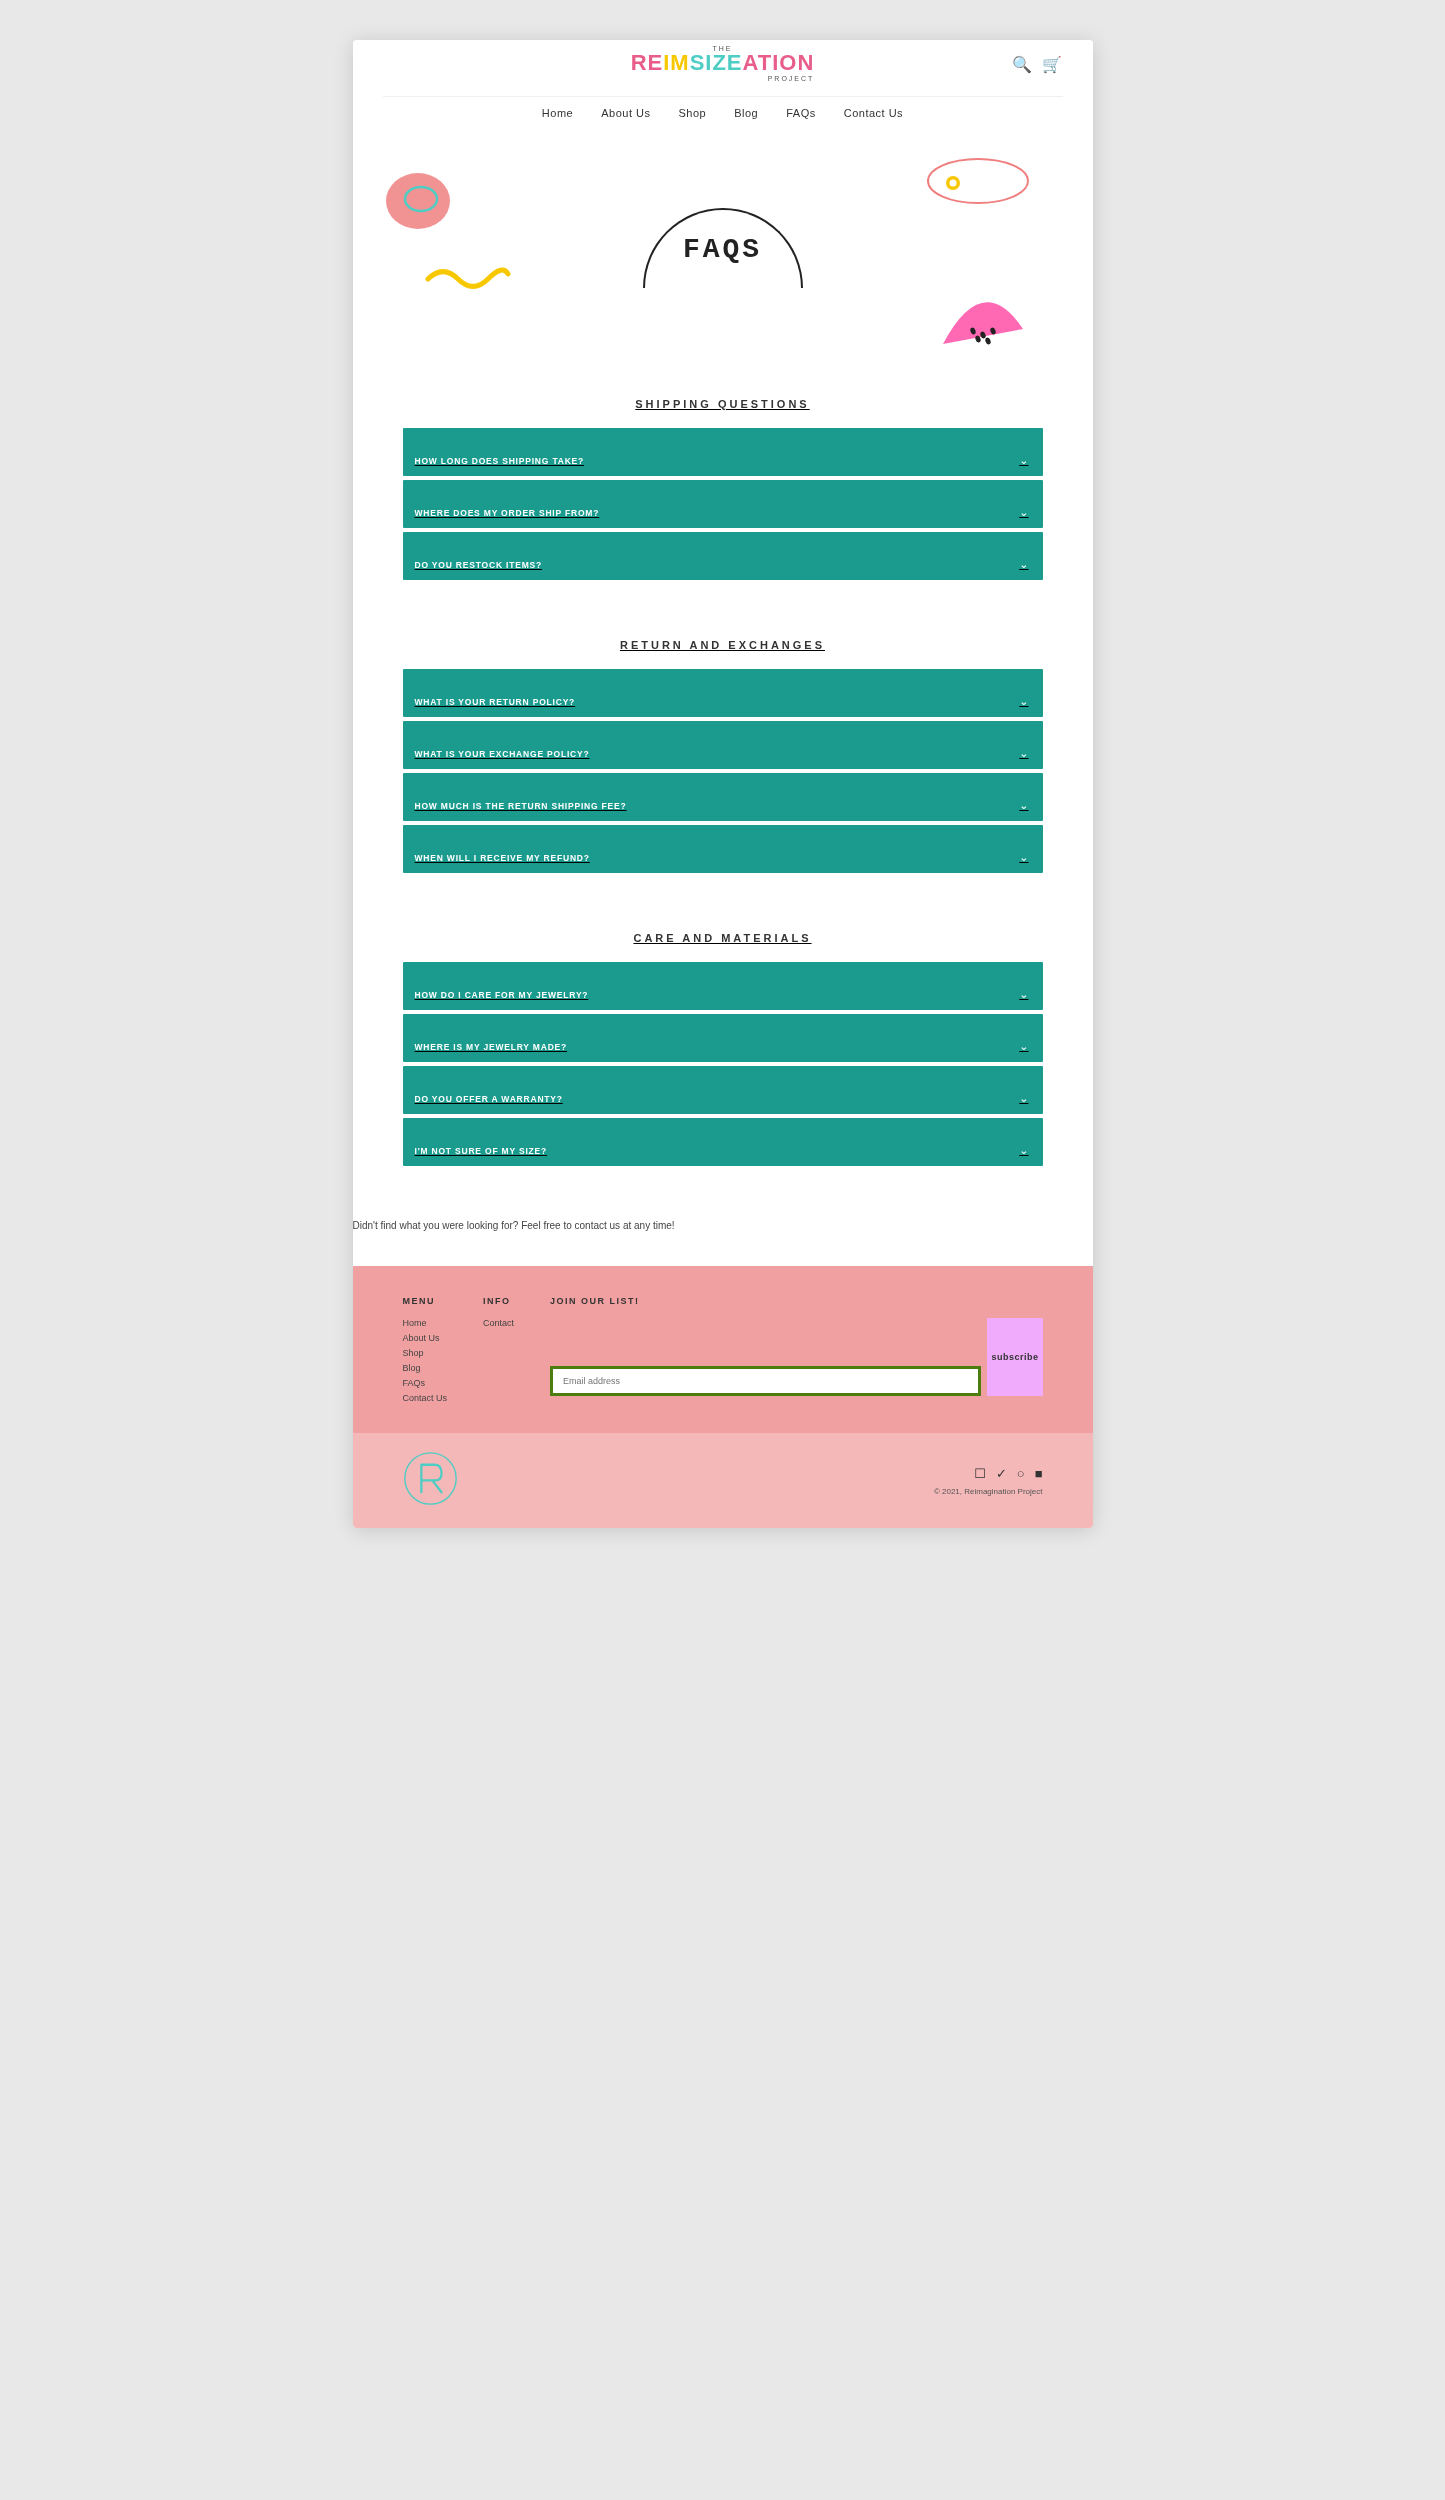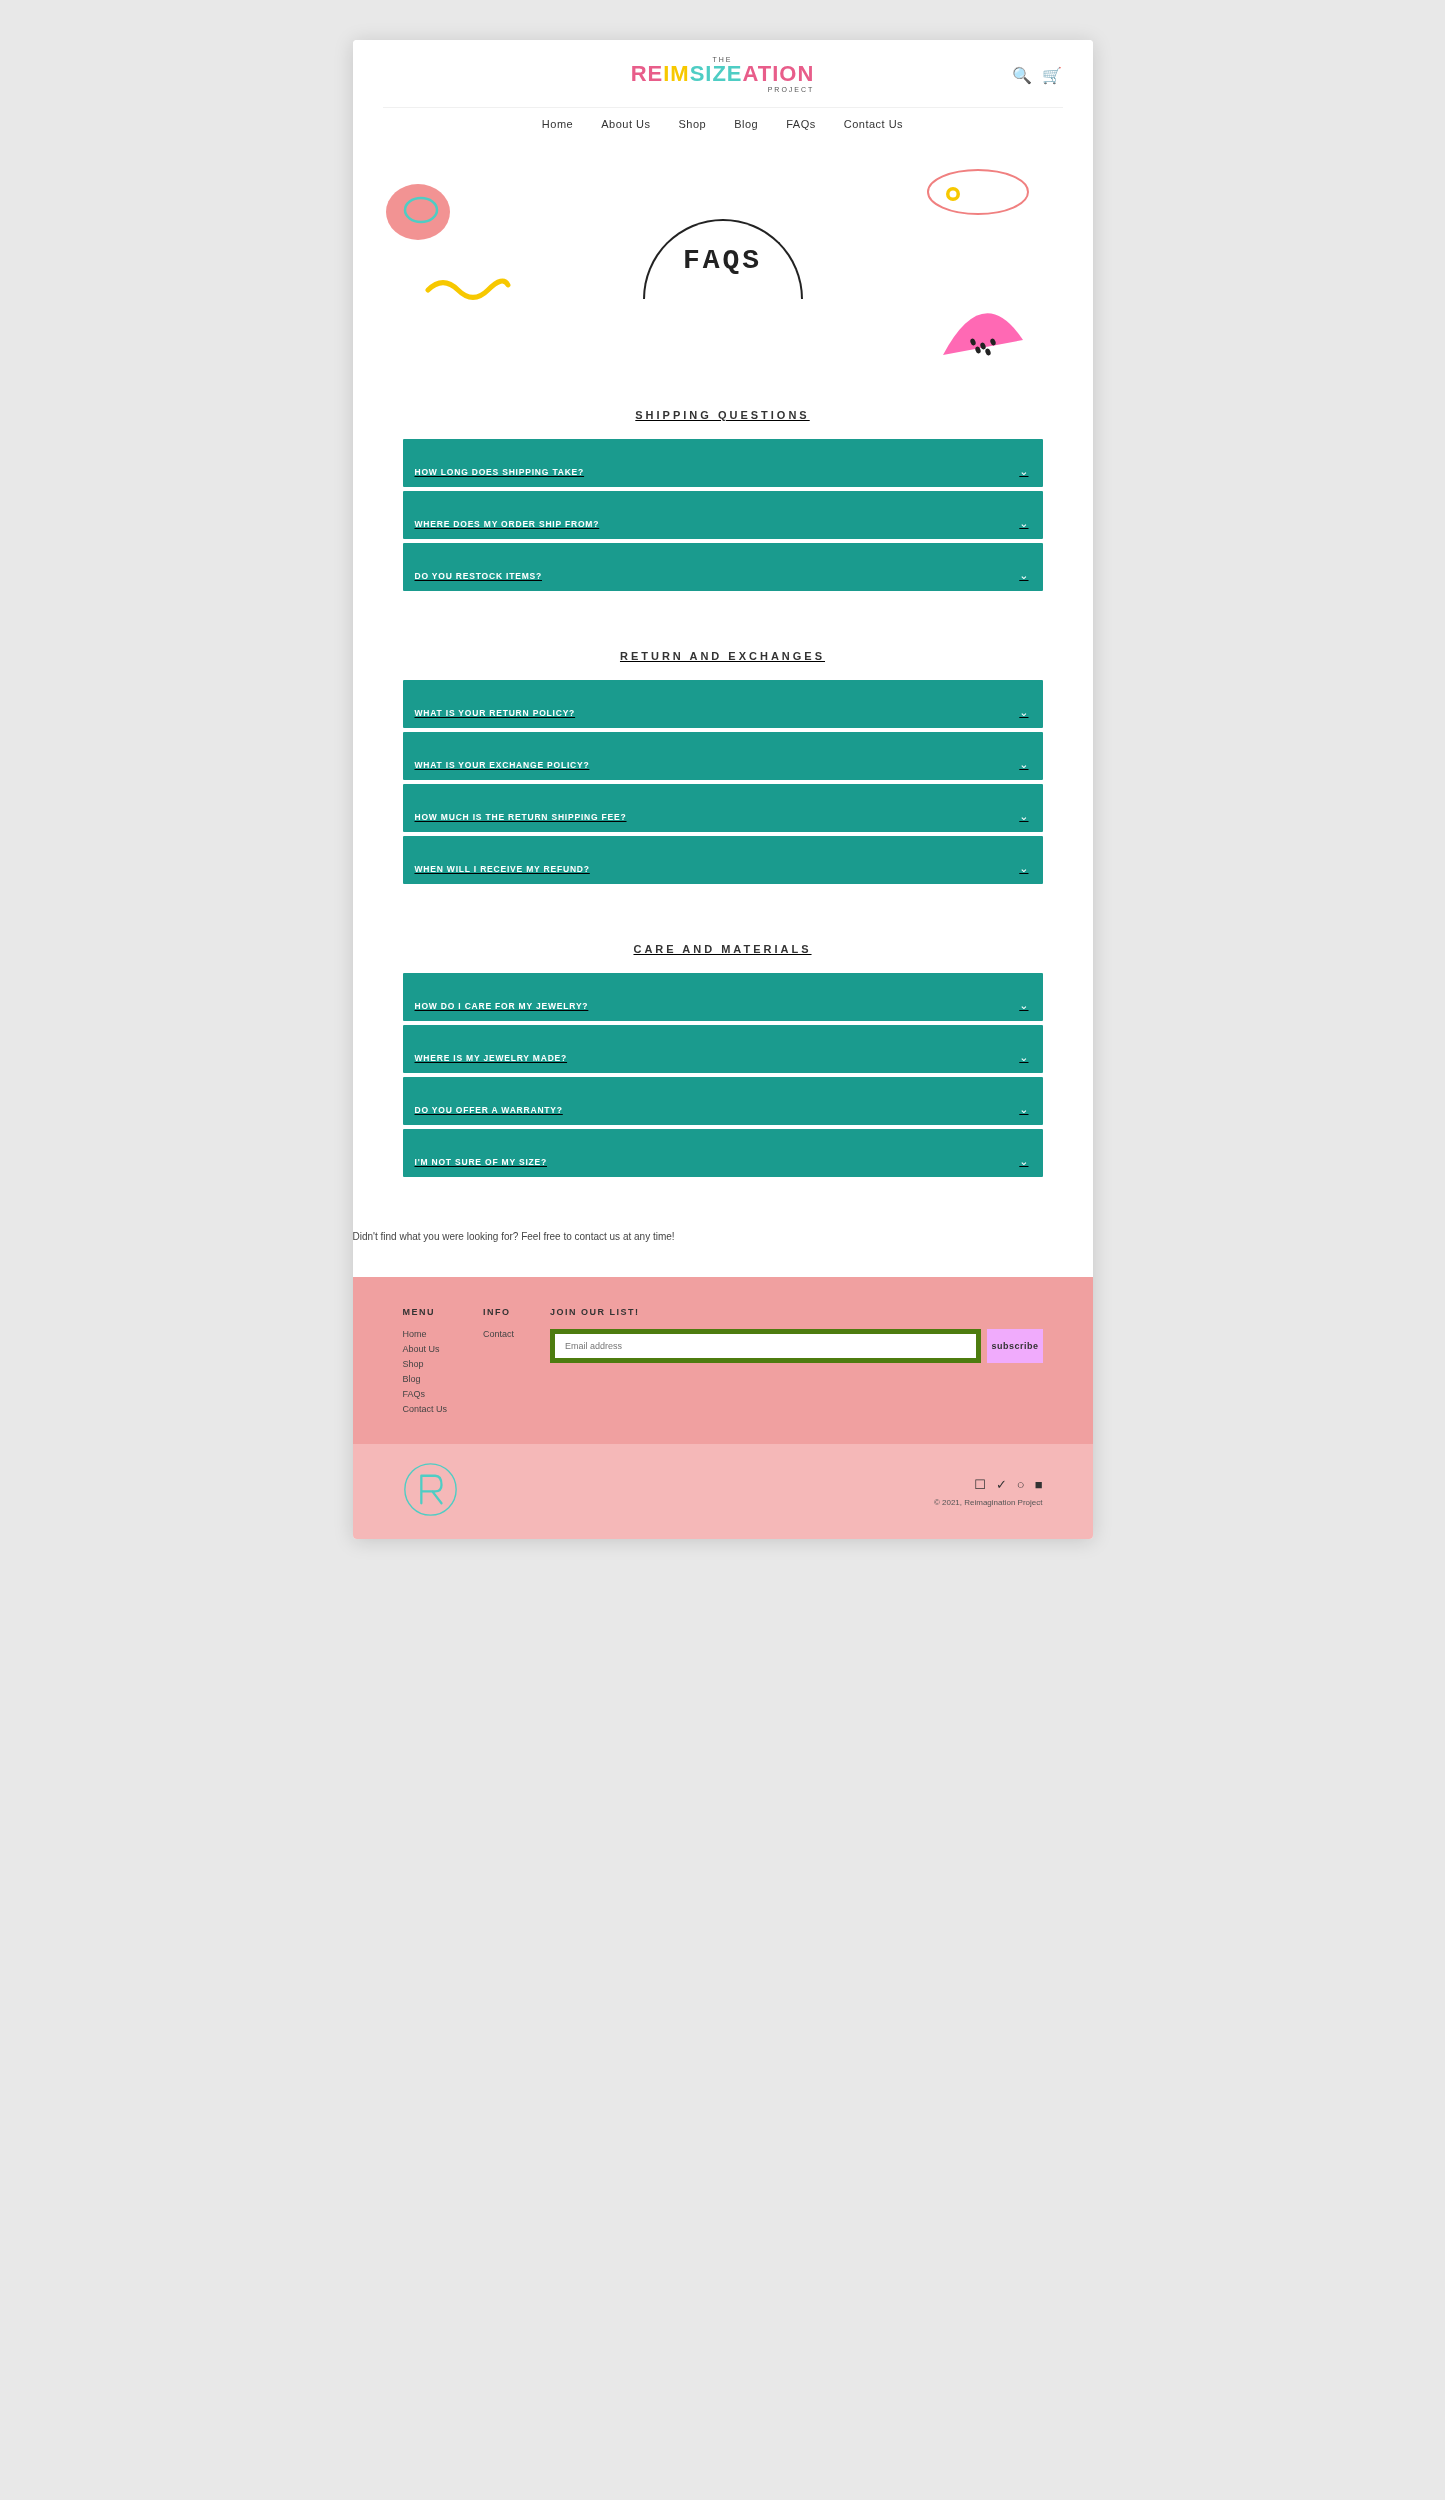--- a/index.html
+++ b/index.html
@@ -15,21 +15,21 @@
     .page-wrapper {
       background: #fff;
       width: 740px;
       box-shadow: 0 2px 20px rgba(0,0,0,0.15);
       border-radius: 4px;
       overflow: hidden;
     }
 
     
     .header {
-      padding: 16px 30px 0;
+      padding: 5px 30px 0;
       background: #fff;
     }
     .header-top {
       display: flex;
       justify-content: center;
       align-items: center;
       position: relative;
       margin-bottom: 14px;
     }
     .logo {
@@ -212,23 +212,24 @@
     }
     .email-row {
       display: flex;
       gap: 6px;
       margin-top: 4px;
     }
     .email-input {
       flex: 1;
       padding: 7px 10px;
       font-size: 9px;
-      border: 5px solid #4d7c0f;
+      border: 3px solid #4d7c0f;
       background: #fff;
       outline: none;
+      margin-top: 48px;
     }
     .subscribe-btn {
       background: #f0abfc;
       color: #333;
       border: none;
       padding: 7px 4px;
       font-size: 9px;
       font-weight: 700;
       cursor: pointer;
       letter-spacing: 0.5px;

